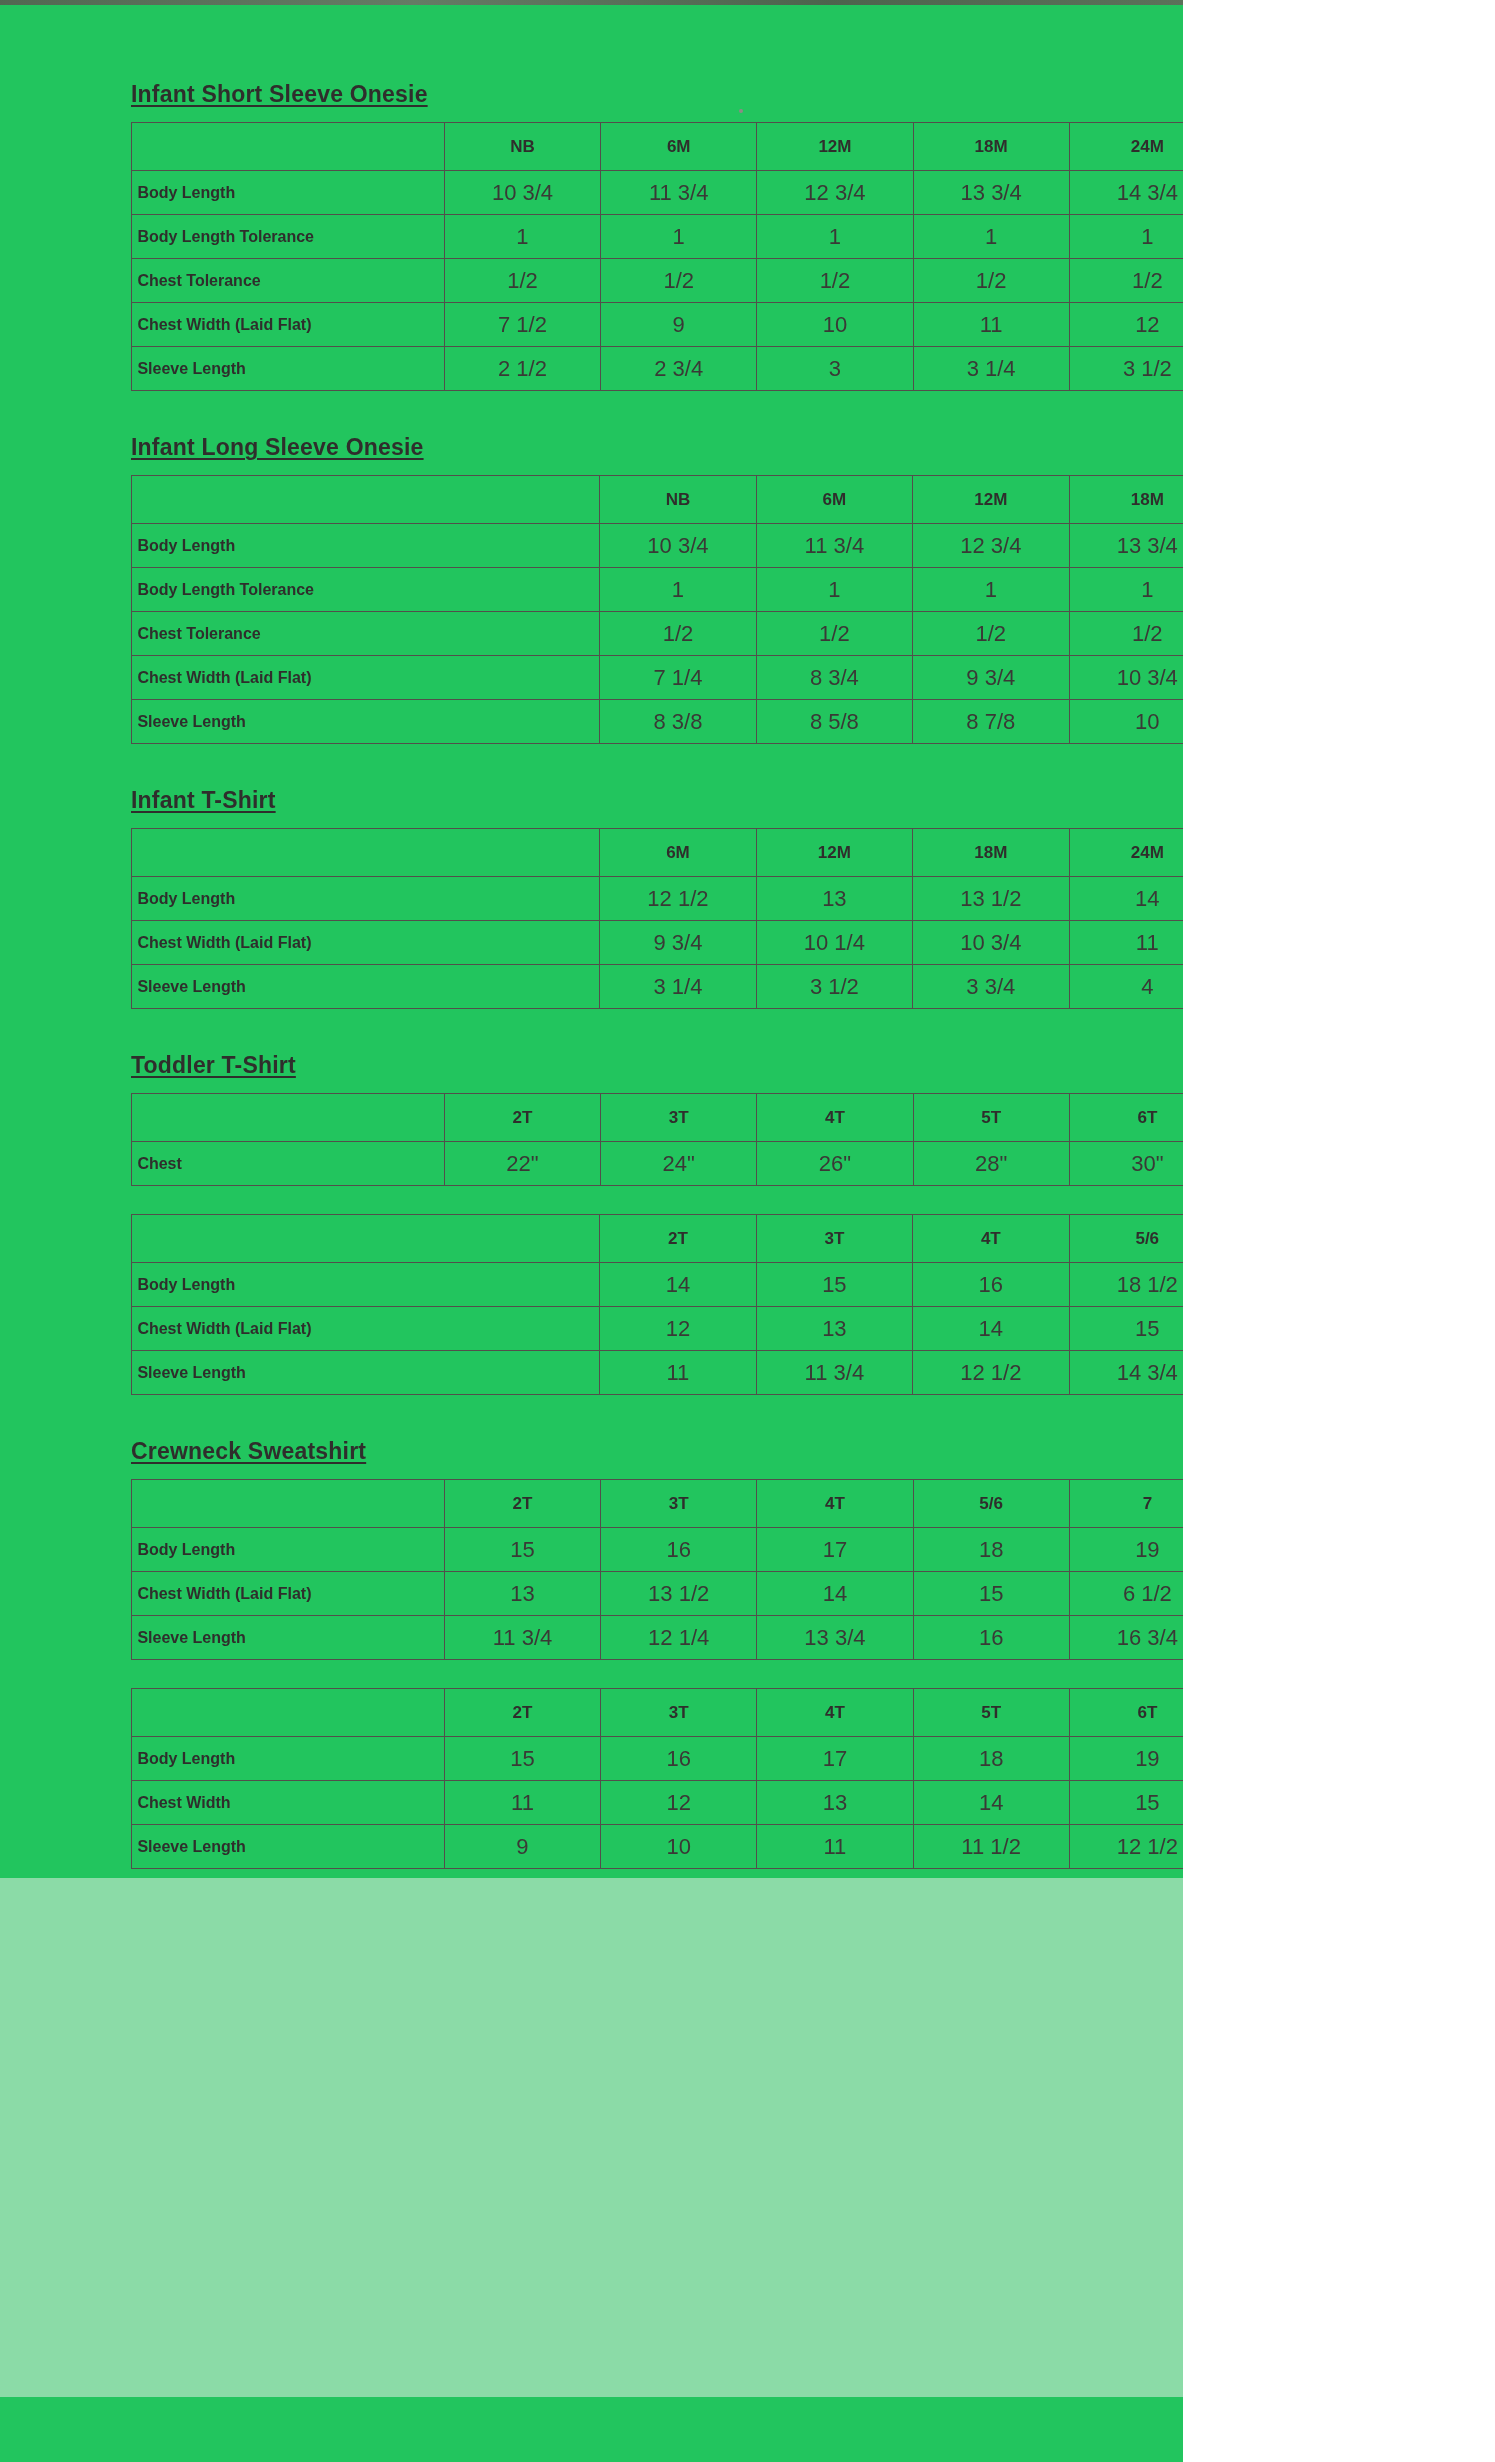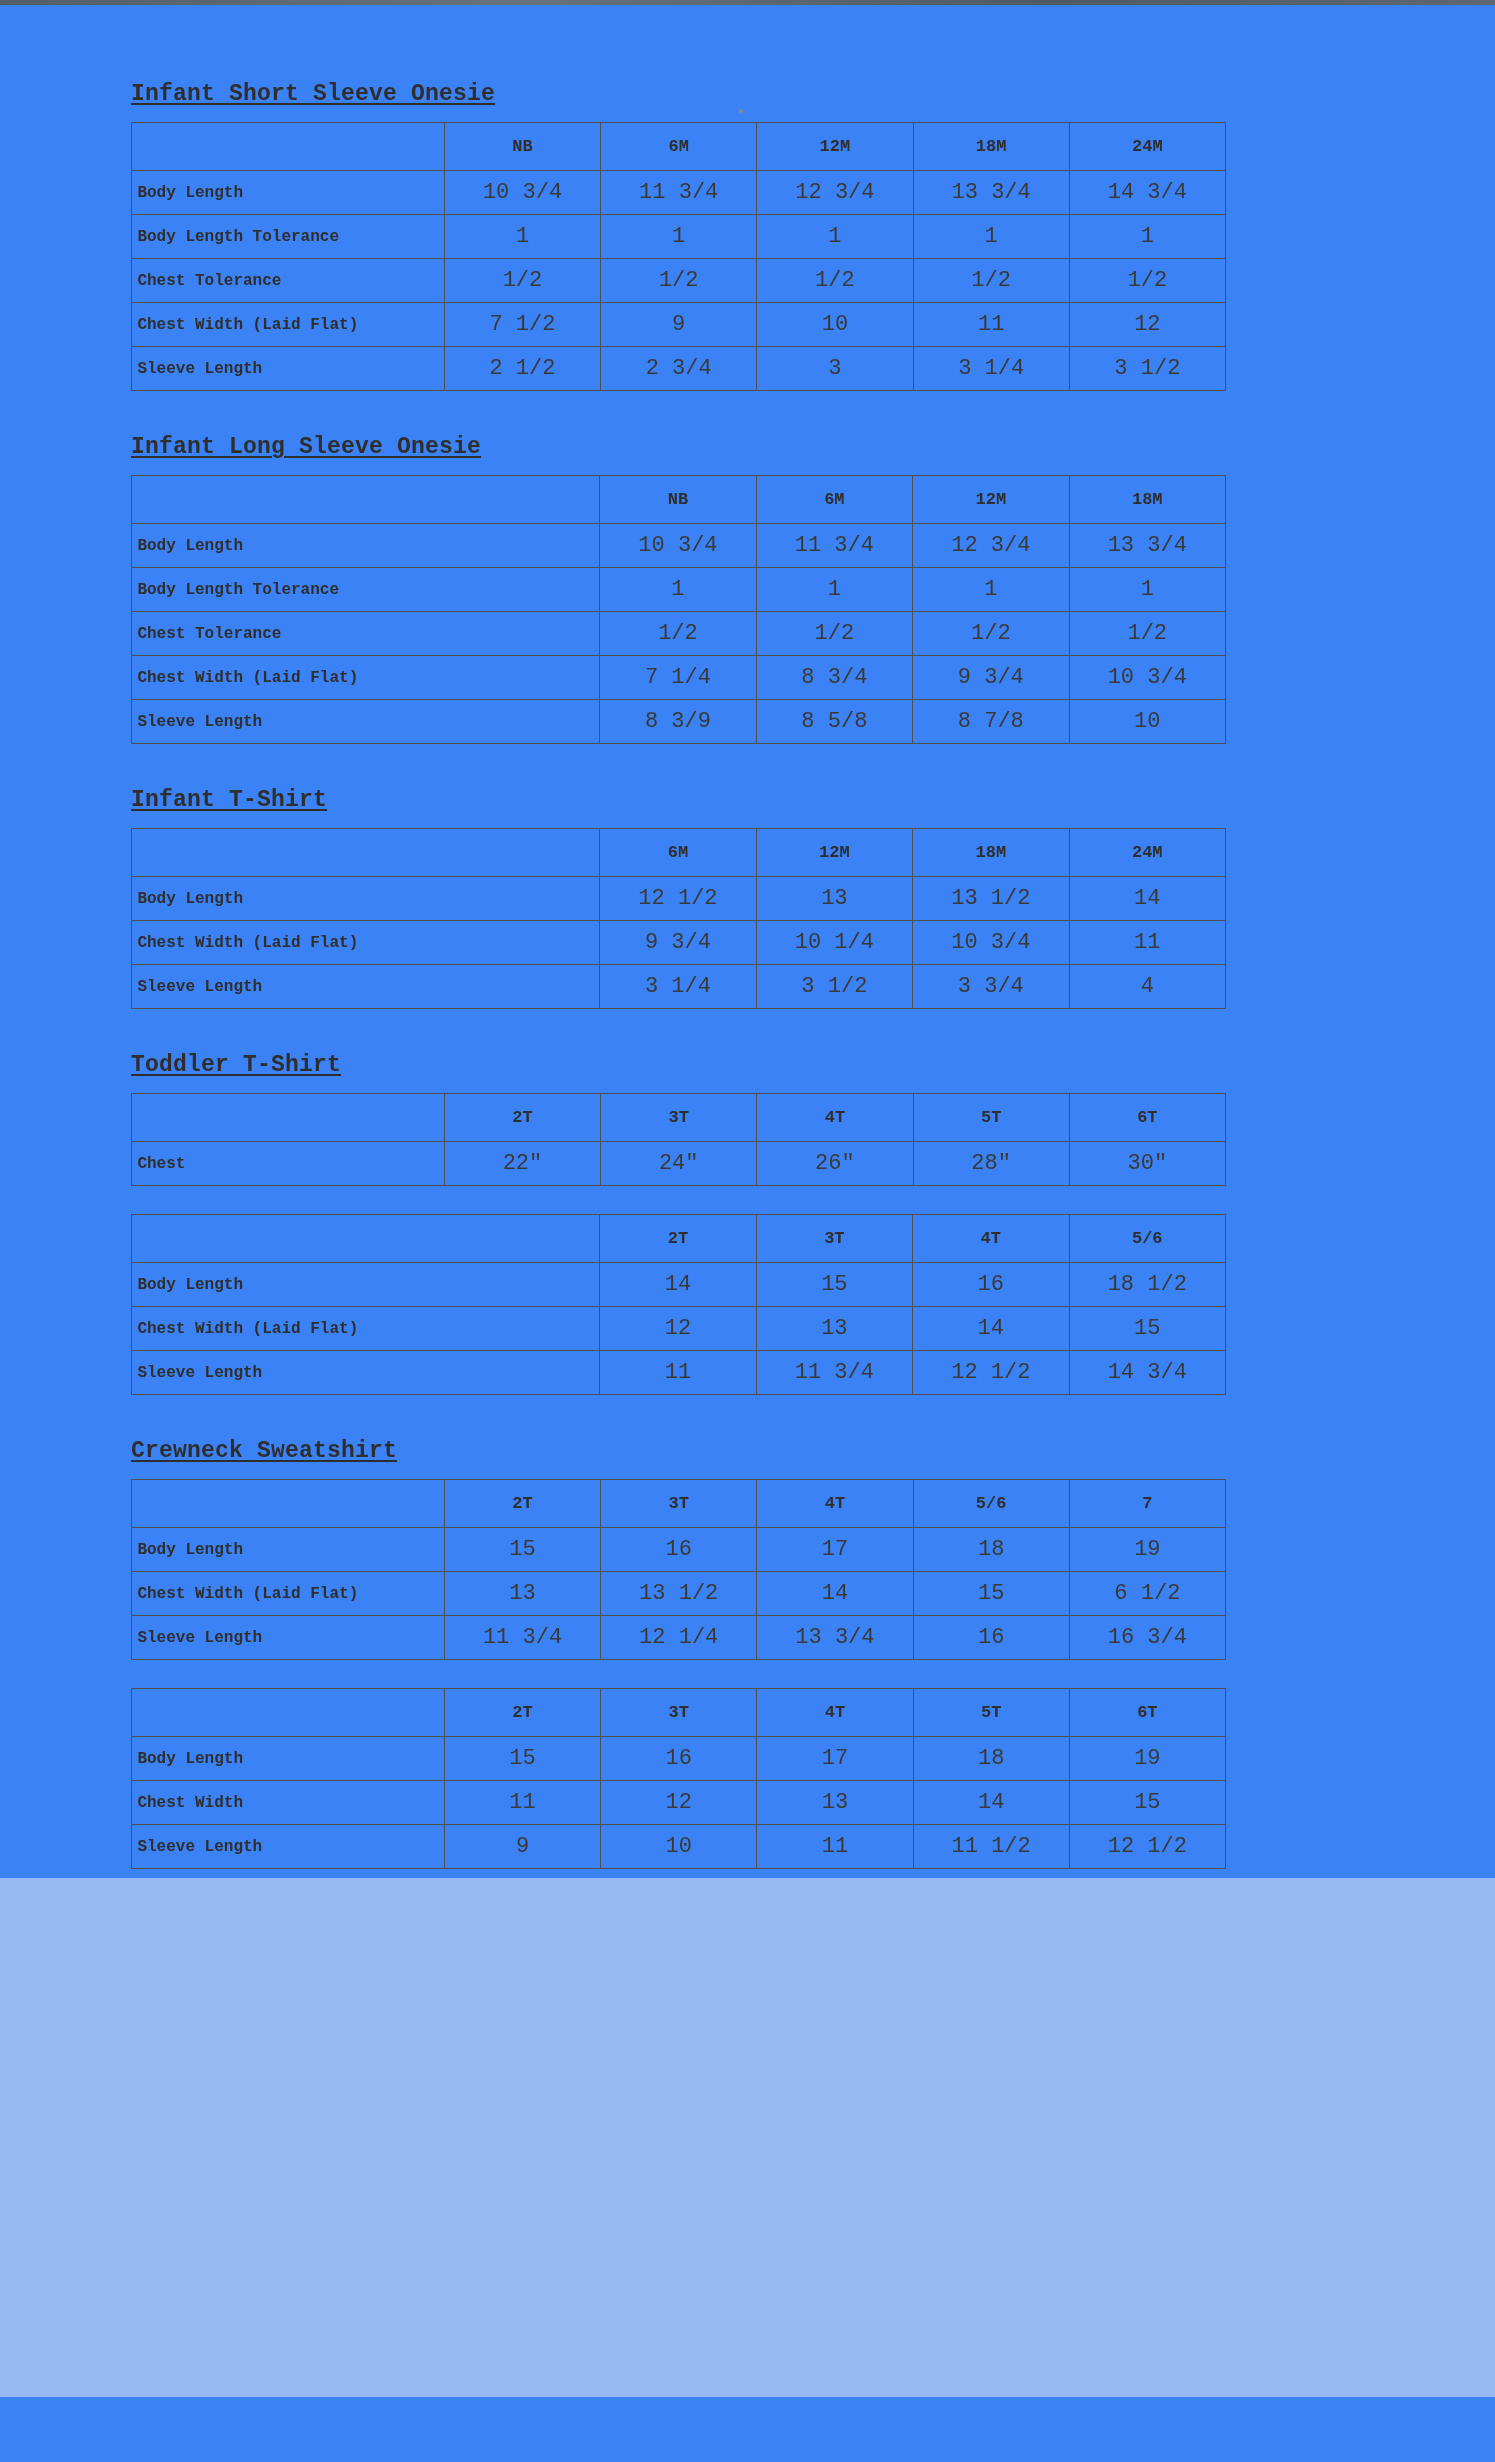--- a/index.html
+++ b/index.html
@@ -2,25 +2,25 @@
 <html style="font-size:12.3px"><head>
 <meta charset="utf-8">
 <style>
   html, body {
     margin: 0;
     padding: 0;
     background: #ffffff;
   }
   .page {
     position: relative;
-    width: 1495px;
+    width: 1183px;
     height: 2462px;
-    background: #3b82f6;
+    background: #22c55e;
     overflow: hidden;
-    font-family: Liberation Mono, monospace;
+    font-family: Liberation Sans, sans-serif;
     color: #2f2e2c;
   }
   .top-scan-edge {
     position: absolute;
     top: 0; left: 0;
     width: 100%; height: 4.6px;
     background: linear-gradient(90deg, #5a574f, #716e66 35%, #55524a 70%, #666259);
     opacity: 0.85;
   }
   .scan-speck {
@@ -205,21 +205,21 @@
             </tr>
             <tr>
               <th class="row-label">Chest Width (Laid Flat)</th>
               <td class="value-cell">7 1/4</td>
               <td class="value-cell">8 3/4</td>
               <td class="value-cell">9 3/4</td>
               <td class="value-cell">10 3/4</td>
             </tr>
             <tr>
               <th class="row-label">Sleeve Length</th>
-              <td class="value-cell">8 3/9</td>
+              <td class="value-cell">8 3/8</td>
               <td class="value-cell">8 5/8</td>
               <td class="value-cell">8 7/8</td>
               <td class="value-cell">10</td>
             </tr>
           </tbody>
         </table>
       </section>
       <section class="size-section">
         <h2 class="section-title">Infant T-Shirt</h2>
         <table class="size-table">

